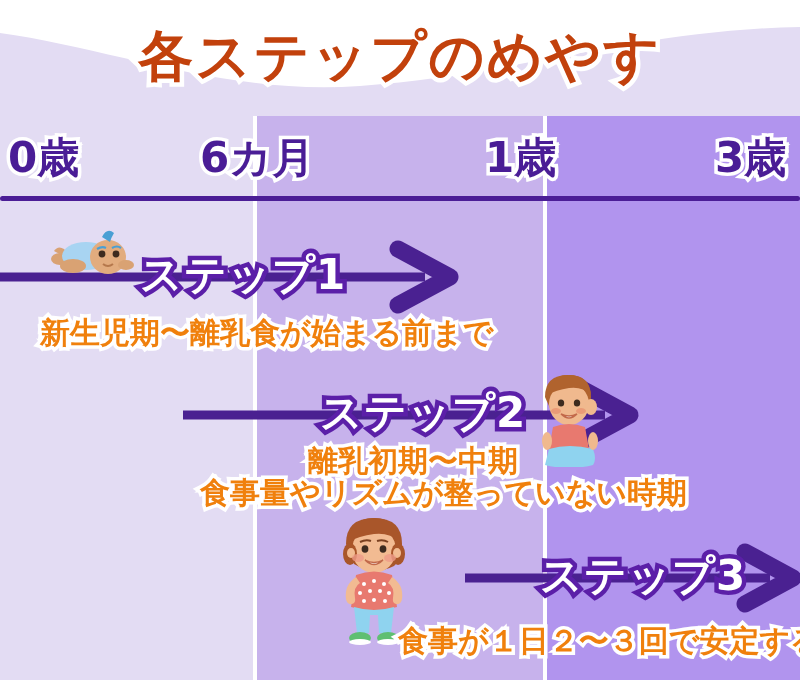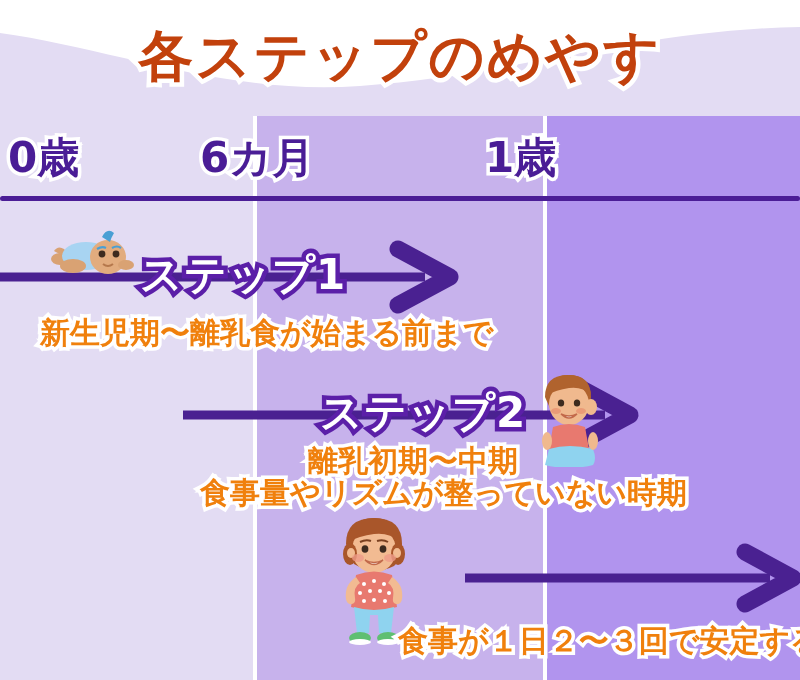--- a/index.html
+++ b/index.html
@@ -130,20 +130,21 @@
   <div class="bands">
     <div class="band band-0"></div>
     <div class="band band-1"></div>
     <div class="band band-2"></div>
   </div>
 
   <div class="age-row">
     <div class="age-label age-0">0歳</div>
     <div class="age-label age-1">6カ月</div>
     <div class="age-label age-2">1歳</div>
+    <div class="age-label age-3">3歳</div>
   </div>
   <div class="header-rule"></div>
 
   <div class="step-row row-1">
     <svg class="arrow-svg" height="130" viewBox="0 0 800 130">
       <line x1="0" y1="52" x2="425" y2="52" stroke="#4a2191" stroke-width="9"></line>
       <polyline points="398,24 450,52 398,80" fill="none" stroke="#4a2191" stroke-width="17" stroke-linecap="round" stroke-linejoin="round"></polyline>
     </svg>
 
     <svg class="kid kid-baby" width="100" height="62" viewBox="0 0 100 62">
@@ -228,16 +229,17 @@
       </g>
       <path d="M26,67 q-12,8 -10,22 q1,6 6,5 q4,-1 3,-6 q-2,-11 5,-15 z" fill="#f2bb92"></path>
       <path d="M62,67 q12,8 10,22 q-1,6 -6,5 q-4,-1 -3,-6 q2,-11 -5,-15 z" fill="#f2bb92"></path>
       <path d="M24,97 q20,6 40,0 l-3,26 l-12,0 l-1,-18 l-8,0 l-1,18 l-12,0 z" fill="#8fd3ef"></path>
       <ellipse cx="30" cy="128" rx="11" ry="6" fill="#5fbf72"></ellipse>
       <ellipse cx="58" cy="128" rx="11" ry="6" fill="#5fbf72"></ellipse>
       <ellipse cx="30" cy="132" rx="11" ry="3" fill="#ffffff"></ellipse>
       <ellipse cx="58" cy="132" rx="11" ry="3" fill="#ffffff"></ellipse>
     </svg>
 
+    <div class="step-label step-label-3">ステップ3</div>
     <div class="caption cap-3">食事が１日２〜３回で安定するころ</div>
   </div>
 
 </div>
 
 </body></html>

